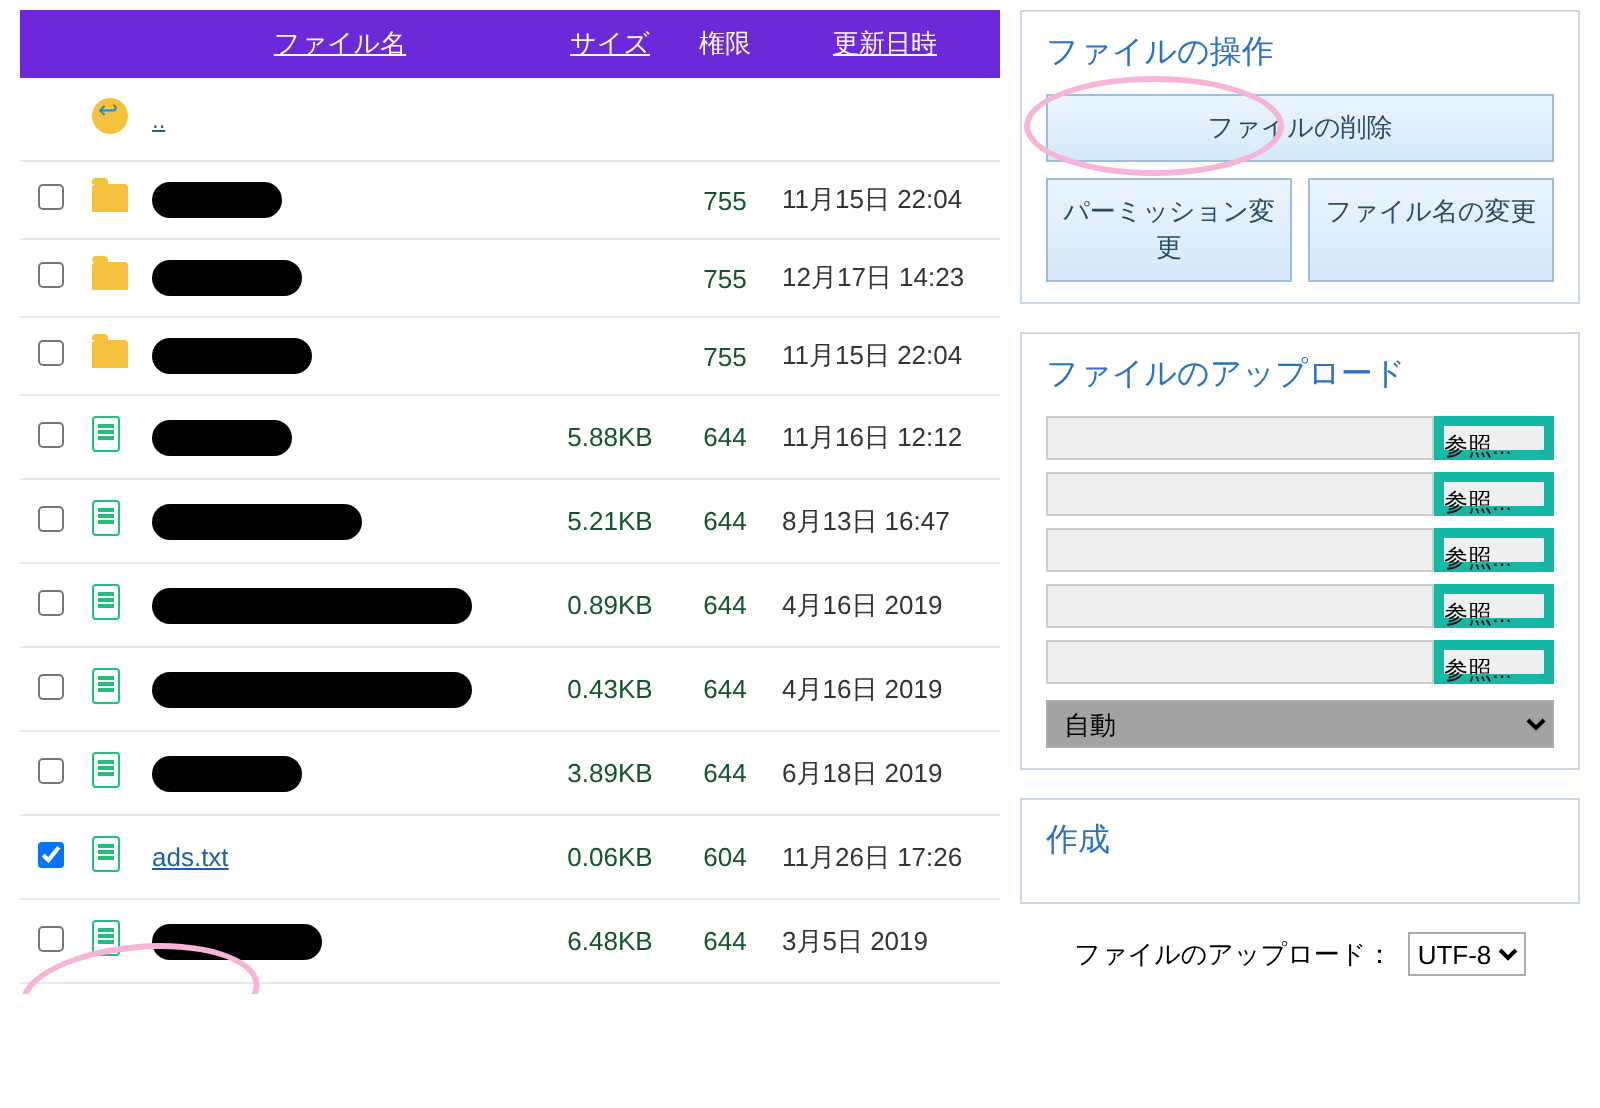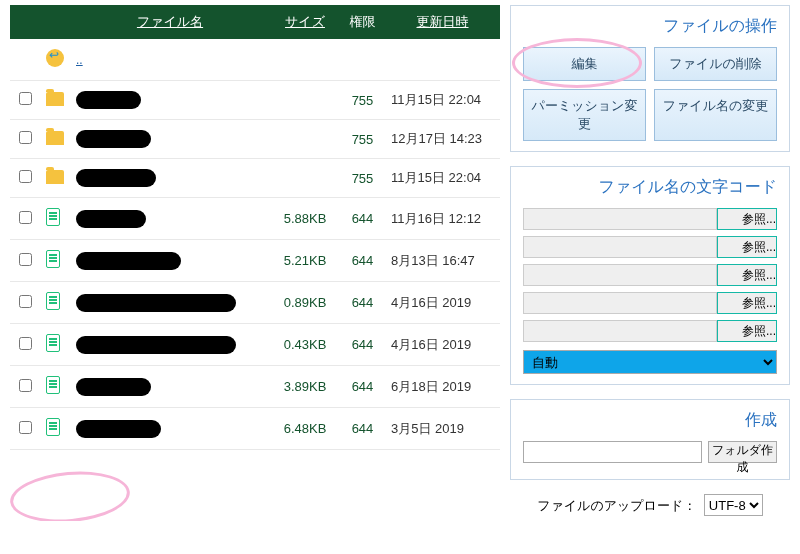--- a/index.html
+++ b/index.html
@@ -3,21 +3,21 @@
   <meta charset="utf-8">
   <style>
     * { margin: 0; padding: 0; box-sizing: border-box; }
     body { font-family: "Hiragino Kaku Gothic ProN", "Meiryo", sans-serif; font-size: 13px; background: #fff; width: 800px; }
     .container { display: flex; gap: 10px; padding: 5px 10px; }
     .left { flex: 1; }
     .right { width: 280px; }
 
     
     table { border-collapse: collapse; width: 100%; }
-    thead tr { background: #14532d; color: #fff; }
+    thead tr { background: #6d28d9; color: #fff; }
     thead th { padding: 8px 6px; text-align: center; font-weight: normal; font-size: 13px; }
     thead th.fname { text-decoration: underline; }
     thead th.size { text-decoration: underline; }
     thead th.date { text-decoration: underline; }
     tbody td { border-bottom: 1px solid #e8e8e8; padding: 10px 6px; vertical-align: middle; font-size: 13px; }
     .col-check { width: 30px; text-align: center; }
     .col-icon { width: 30px; }
     .col-name { }
     .col-size { width: 70px; text-align: center; color: #14532d; }
     .col-perm { width: 45px; text-align: center; color: #14532d; }
@@ -36,30 +36,30 @@
     .checkbox { width:13px; height:13px; }
 
     
     .circle { position:absolute; border:3px solid #f6b5d8; border-radius:50%; pointer-events:none; }
     .circle-row { width:120px; height:50px; left:10px; top:472px; transform:rotate(-5deg); }
     .circle-btn { width:130px; height:50px; left:512px; top:38px; }
     .left { position:relative; }
 
     
     .panel { border:1px solid #c9d7e6; padding:10px 12px; margin-bottom:14px; }
-    .panel h3 { color:#2a72c0; font-weight:normal; font-size:16px; margin-bottom:10px;text-align:right; }
+    .panel h3 { color:#2a72c0; font-weight:normal; font-size:16px; margin-bottom:10px; }
     .btn-row { display:flex; gap:8px; flex-wrap:wrap; }
     .btn { flex:1 0 120px; padding:7px 4px; text-align:center; border:1px solid #9bbedd; background:linear-gradient(#eaf4fd,#d6e9f8); color:#2a4a66; font-size:13px; cursor:pointer; }
     .btn-row + .btn-row { margin-top:8px; }
 
     .upload-row { display:flex; margin-bottom:6px;}
     .upload-field { flex:1; height:22px; background:#efefef; border:1px solid #ccc; }
-    .browse-btn { width:60px; height:22px; border:1px solid #14b8a6; background:#efefef; font-size:12px; text-align:right; line-height:20px; cursor:pointer;}
+    .browse-btn { width:60px; height:22px; border:5px solid #14b8a6; background:#efefef; font-size:12px; text-align:left; line-height:20px; cursor:pointer;}
     .select-row { display:flex; gap:10px; margin-top:8px;}
-    .sel { flex:1; height:24px; border:1px solid #aaa; background:#0ea5e9; font-size:13px; padding:0 4px;}
+    .sel { flex:1; height:24px; border:1px solid #aaa; background:#a3a3a3; font-size:13px; padding:0 4px;}
     .upload-btn { width:100px; height:24px; border:1px solid #aaa; background:#efefef; font-size:13px; cursor:pointer;}
 
     .create-row { display:flex; gap:6px; margin-bottom:6px;}
     .text-input { flex:1; height:22px; border:1px solid #aaa; background:#fff;}
     .create-btn { width:90px; height:22px; border:1px solid #aaa; background:#efefef; font-size:12px; cursor:pointer;}
 
     .charset-row { text-align:center; font-size:13px; margin-top:6px;}
     .charset-sel { height:22px; border:1px solid #aaa; background:#fff; font-size:13px; margin-left:4px;}
   </style>
 </head>
@@ -142,46 +142,53 @@
           </tr>
           <tr>
             <td class="col-check"><input type="checkbox" class="checkbox" style=""></td>
             <td class="col-icon"><span class="icon-file"></span></td>
             <td class="col-name"><span class="blacked" style="width: 75px; height: 18px;"></span></td>
             <td class="col-size">3.89KB</td>
             <td class="col-perm">644</td>
             <td class="col-date">6月18日 2019</td>
           </tr>
           <tr>
+            <td class="col-check"><input type="checkbox" class="checkbox" checked="" style=""></td>
+            <td class="col-icon"><span class="icon-file"></span></td>
+            <td class="col-name"><a class="filelink">ads.txt</a></td>
+            <td class="col-size">0.06KB</td>
+            <td class="col-perm">604</td>
+            <td class="col-date">11月26日 17:26</td>
+          </tr>
+          <tr>
             <td class="col-check"><input type="checkbox" class="checkbox" style=""></td>
             <td class="col-icon"><span class="icon-file"></span></td>
             <td class="col-name"><span class="blacked" style="width: 85px; height: 18px;"></span></td>
             <td class="col-size">6.48KB</td>
             <td class="col-perm">644</td>
             <td class="col-date">3月5日 2019</td>
           </tr>
         </tbody>
     </table>
   </div>
 
   <div class="right">
     <div class="panel">
       <h3>ファイルの操作</h3>
       <div class="btn-row">
-        <div class="btn">編集</div>
         <div class="btn">ファイルの削除</div>
       </div>
       <div class="btn-row">
         <div class="btn">パーミッション変更</div>
         <div class="btn">ファイル名の変更</div>
       </div>
     </div>
 
     <div class="panel">
-      <h3>ファイル名の文字コード</h3>
+      <h3>ファイルのアップロード</h3>
       <div id="upload-rows">
           <div class="upload-row">
             <div class="upload-field"></div>
             <div class="browse-btn">参照...</div>
           </div>
           <div class="upload-row">
             <div class="upload-field"></div>
             <div class="browse-btn">参照...</div>
           </div>
           <div class="upload-row">
@@ -199,24 +206,20 @@
         </div>
       <div class="select-row">
         <select class="sel">
           <option>自動</option>
         </select>
       </div>
     </div>
 
     <div class="panel">
       <h3>作成</h3>
-      <div class="create-row">
-        <input class="text-input" style="">
-        <button class="create-btn">フォルダ作成</button>
-      </div>
     </div>
 
     <div class="charset-row">
       <span>ファイルのアップロード：</span>
       <select class="charset-sel">
         <option>UTF-8</option>
       </select>
     </div>
   </div>
 

